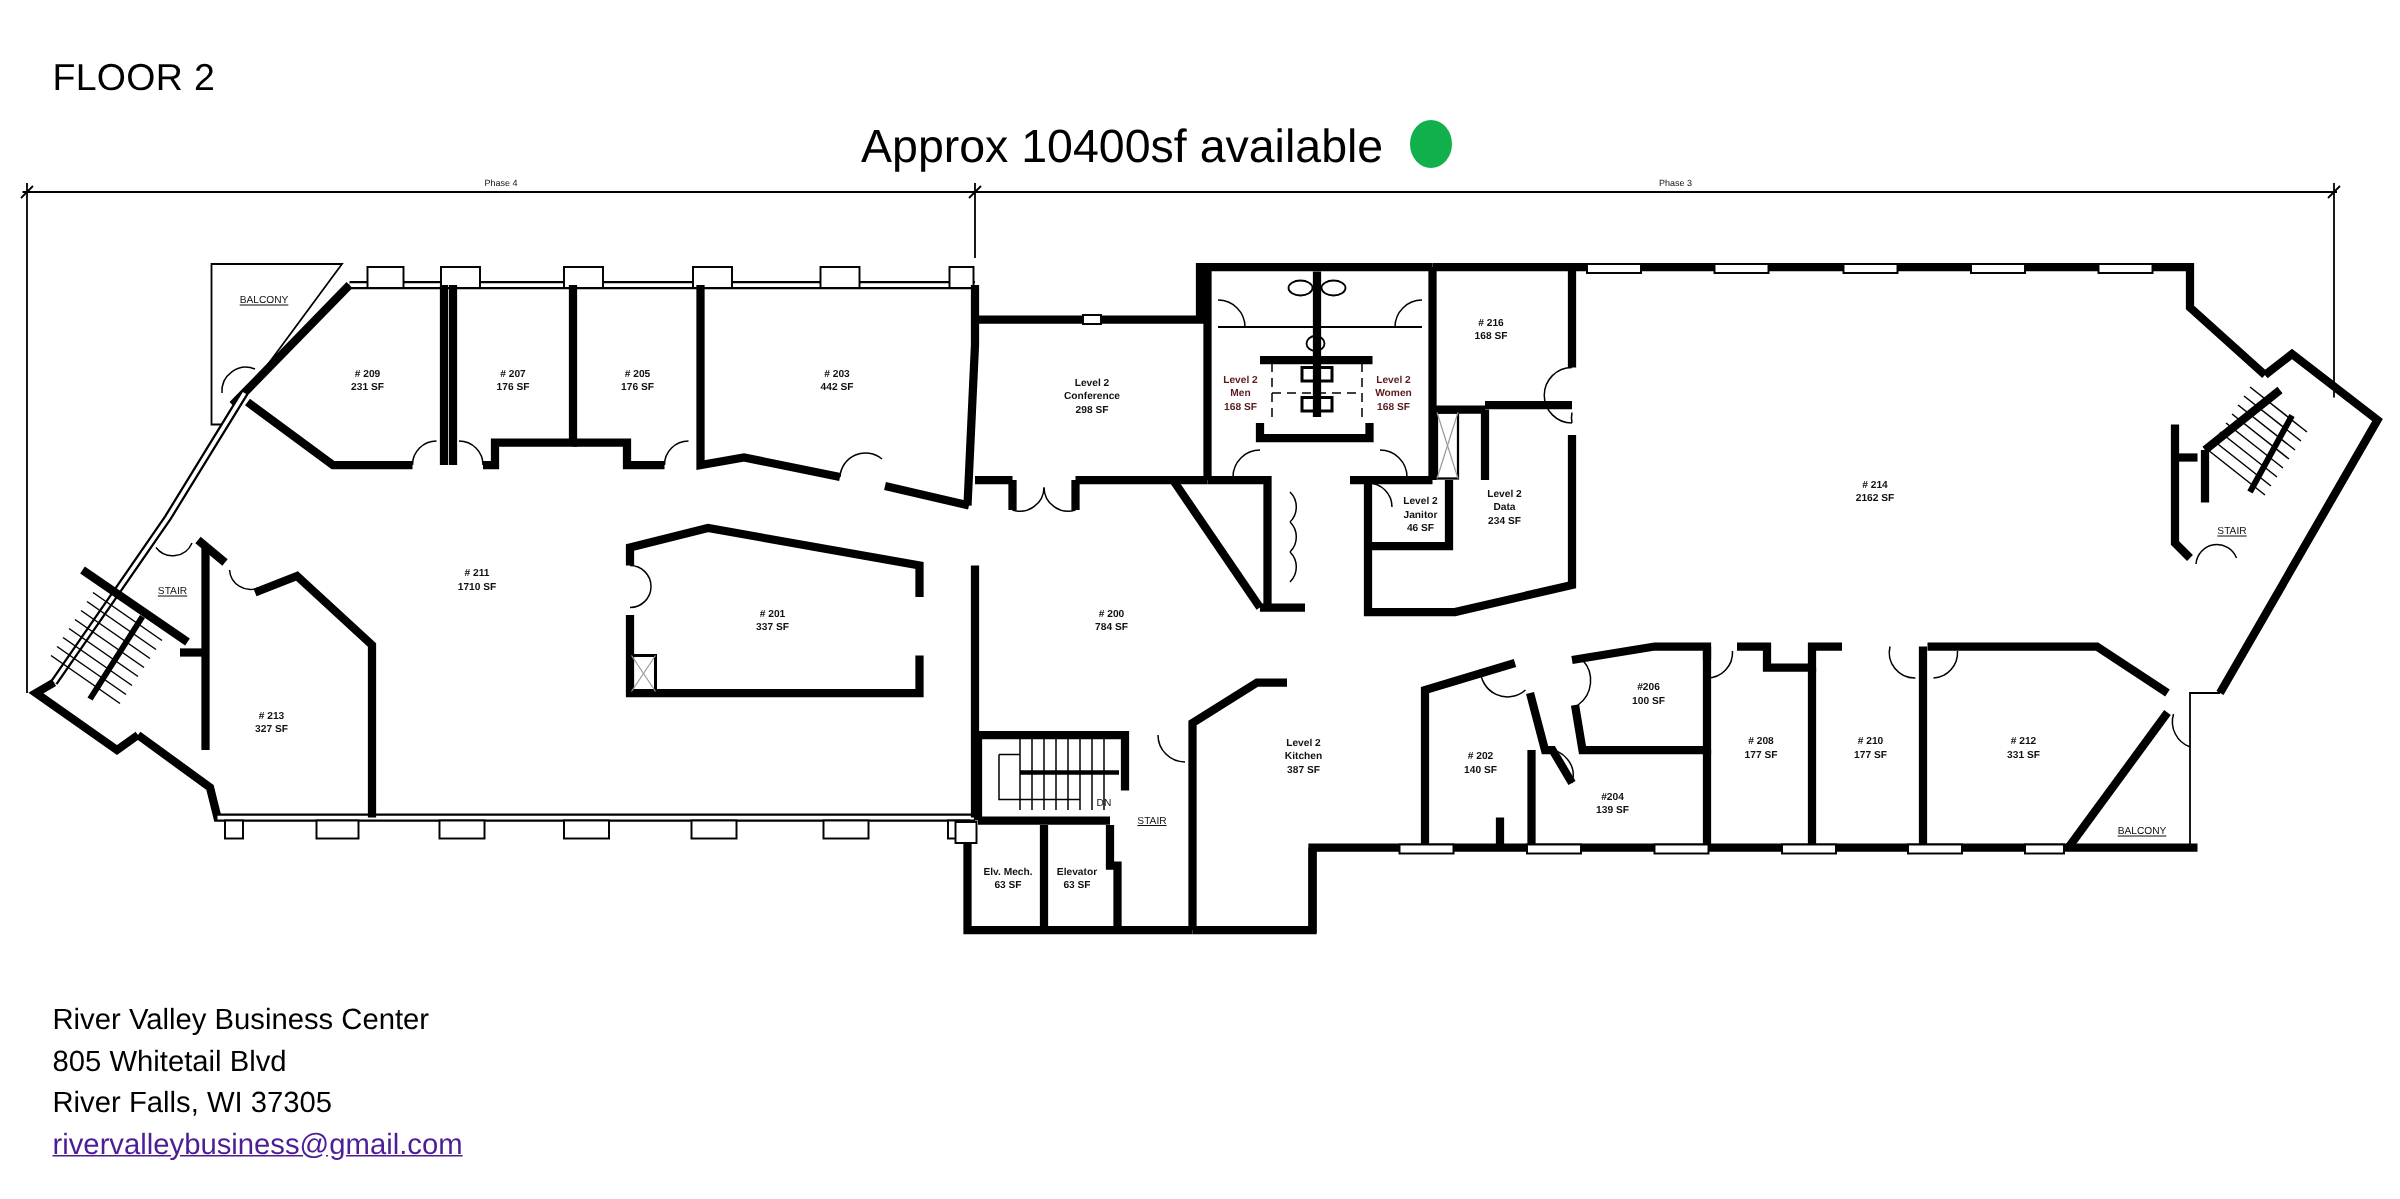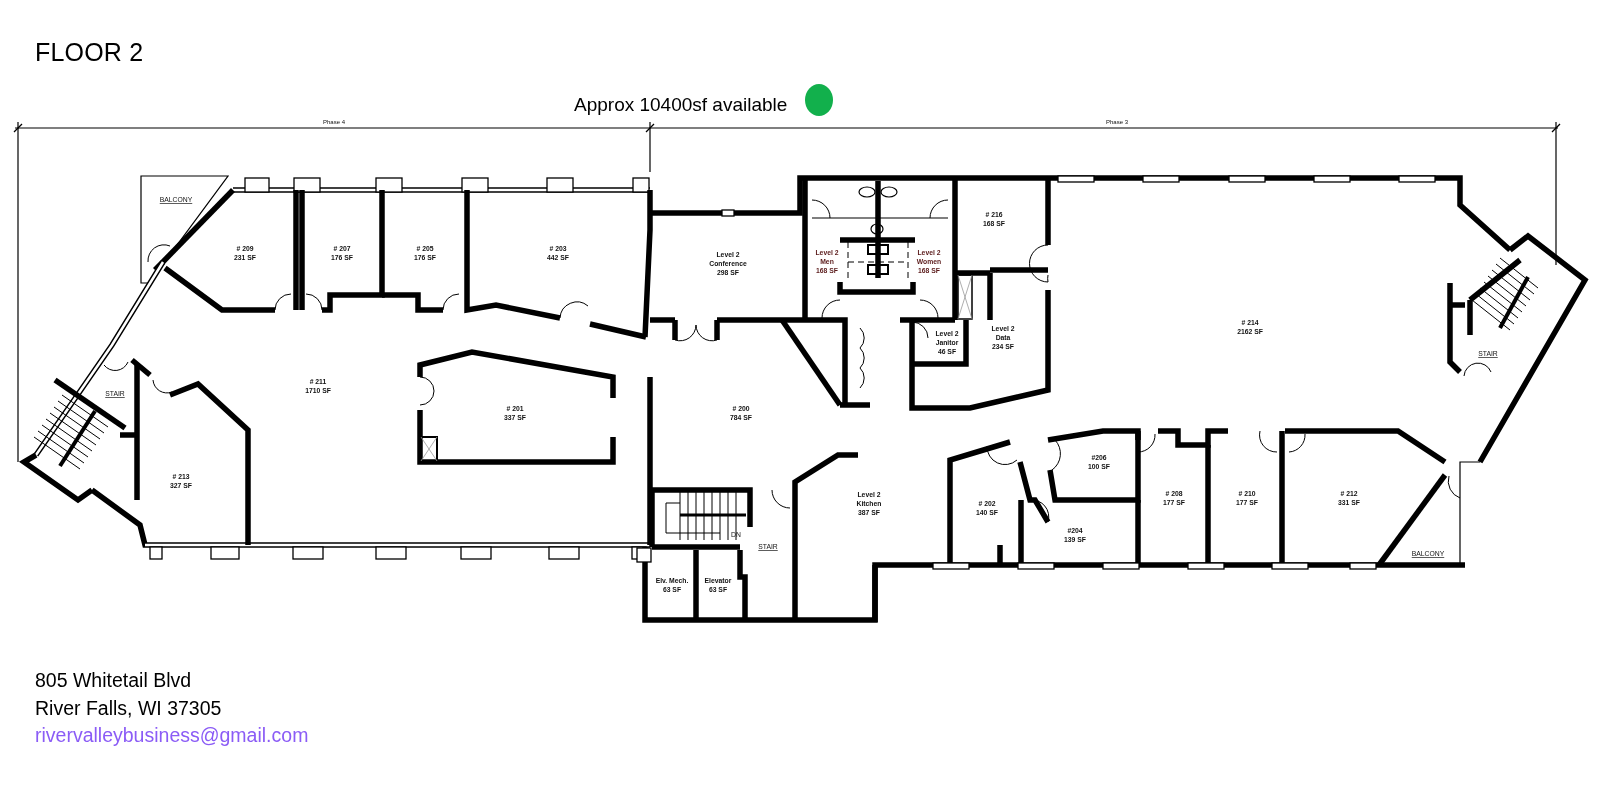--- a/index.html
+++ b/index.html
@@ -1,38 +1,38 @@
 <!DOCTYPE html>
 <html><head>
 <meta charset="utf-8">
 <style>
   html, body { margin: 0; padding: 0; background: #ffffff; }
   body { width: 1600px; height: 799px; position: relative; overflow: hidden;
          font-family: "Liberation Sans", sans-serif; color: #000; }
   .floor-title { position: absolute; left: 35px; top: 38px; font-size: 25px;
                  font-family: "Liberation Sans", sans-serif; letter-spacing: 0.2px; }
   .availability { position: absolute; left: 574px; top: 80px; height: 36px;
-                  display: flex; align-items: flex-end; font-size: 19px; }
+                  display: flex; align-items: flex-start; font-size: 31px; }
   .status-dot { width: 28px; height: 32px; border-radius: 50%; margin-left: 18px; }
   .plan { position: absolute; left: 0; top: 0; }
   .plan .wall { fill: none; stroke: #000; stroke-width: 5.5; stroke-linejoin: miter; }
   .plan .wall-in { fill: none; stroke: #fff; stroke-width: 2.5; stroke-linejoin: miter; }
   .plan .thin { fill: none; stroke: #000; stroke-width: 1.2; }
   .plan .door { fill: none; stroke: #000; stroke-width: 1; }
   .plan .dash { fill: none; stroke: #000; stroke-width: 1; stroke-dasharray: 6 4; }
   .plan .win { fill: #fff; stroke: #000; stroke-width: 1.3; }
   .plan .stair { fill: none; stroke: #000; stroke-width: 1; }
   .room-label { font-family: "Liberation Sans", sans-serif; font-size: 6.8px; font-weight: bold;
                 text-anchor: middle; fill: #111; }
   .room-label.red { fill: #5a1a1a; }
   .ul-label { font-family: "Liberation Sans", sans-serif; font-size: 6.8px; text-anchor: middle;
               text-decoration: underline; fill: #111; }
   .phase-label { font-family: "Liberation Sans", sans-serif; font-size: 6px; text-anchor: middle; fill: #111; }
   .address { position: absolute; left: 35px; top: 667px; font-size: 19.5px; line-height: 27.5px; }
-  .address a { color: #8b5cf6; }
+  .address a { color: #4c1d95; text-decoration: underline; }
 </style>
 </head>
 <body>
 
 <div class="floor-title">FLOOR 2</div>
 
 <div class="availability">
   <span>Approx 10400sf available</span>
   <span class="status-dot" style="background:#12b04c"></span>
 </div>
@@ -364,16 +364,17 @@
     <text class="ul-label" x="176" y="202">BALCONY</text>
     <text class="ul-label" x="1428" y="556">BALCONY</text>
     <text class="ul-label" x="115" y="396">STAIR</text>
     <text class="ul-label" x="1488" y="356">STAIR</text>
     <text class="ul-label" x="768" y="549">STAIR</text>
     <text class="room-label" x="736" y="537" style="font-weight:normal">DN</text>
   </g>
 </svg>
 
 <div class="address">
+  <div>River Valley Business Center</div>
   <div>805 Whitetail Blvd</div>
   <div>River Falls, WI  37305</div>
   <div><a>rivervalleybusiness@gmail.com</a></div>
 </div>
 
 </body></html>

